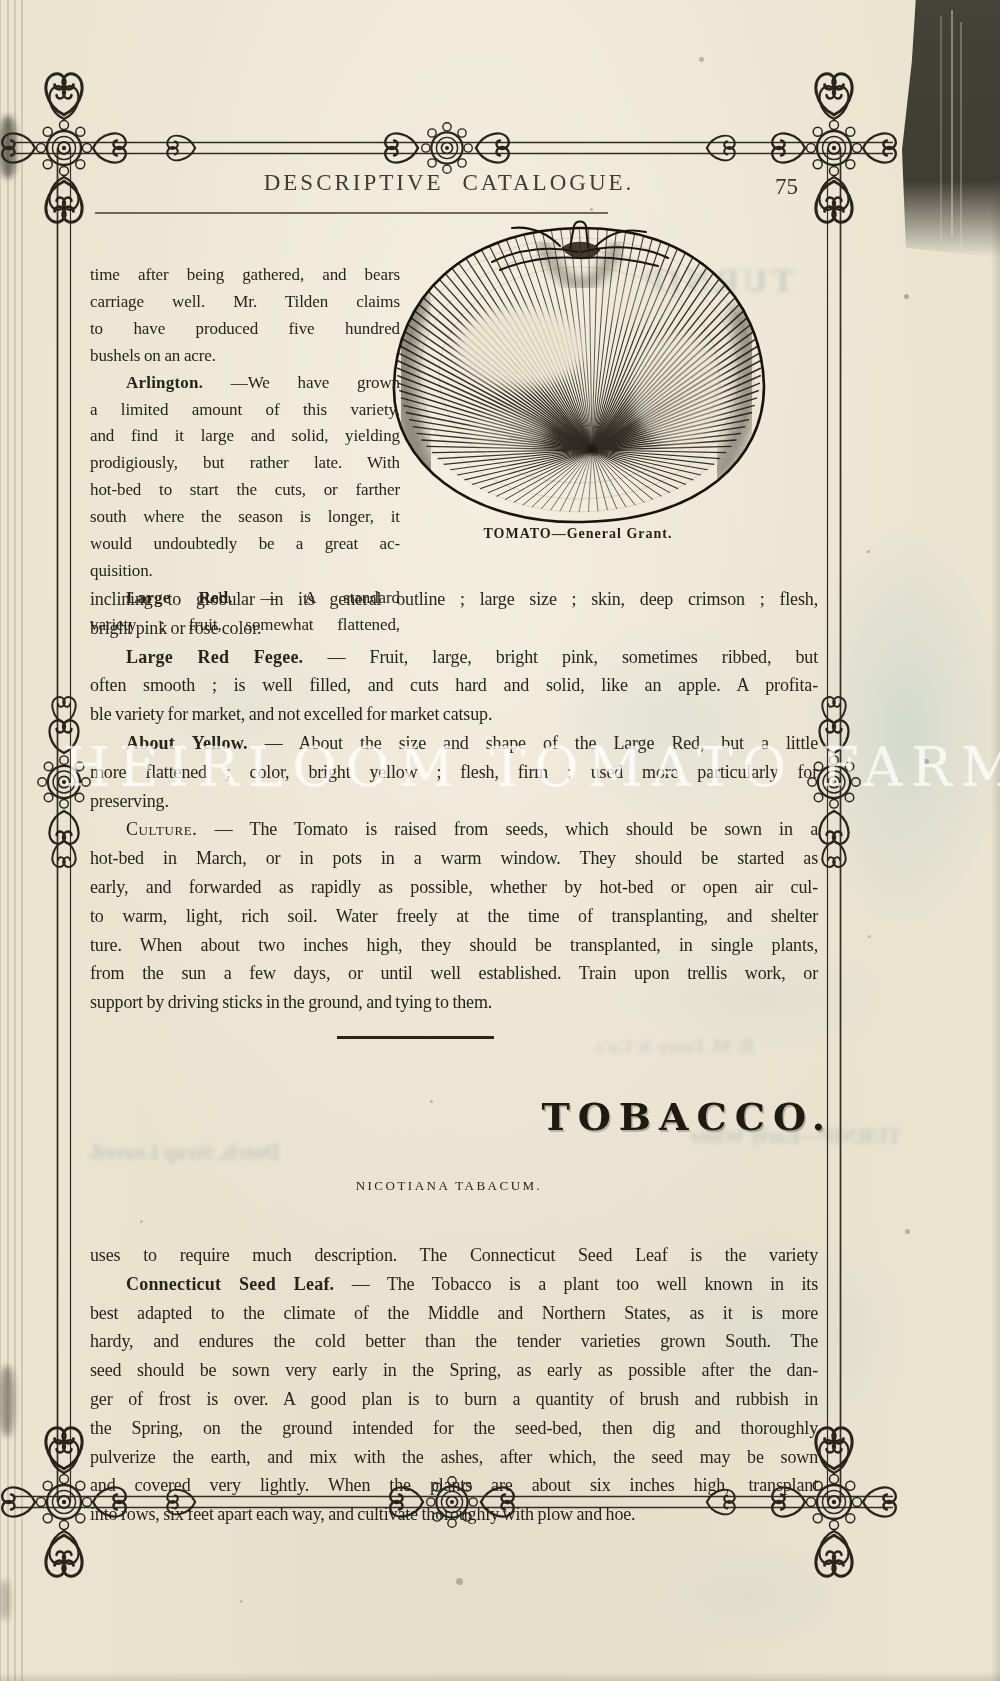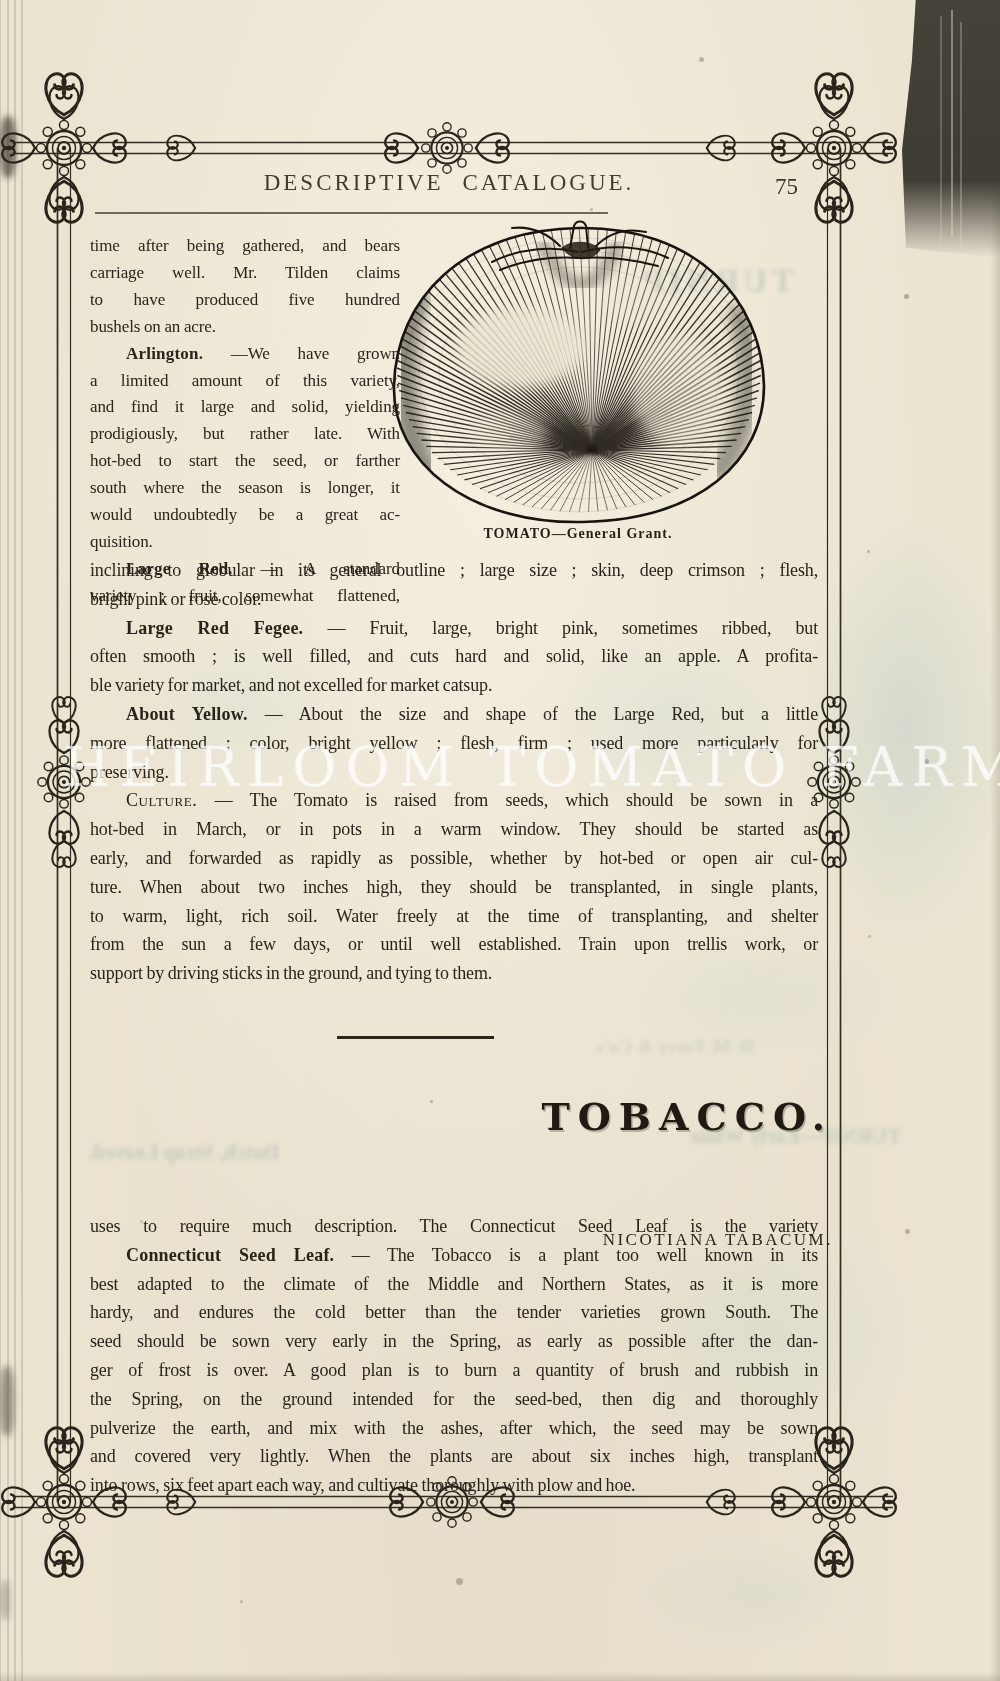--- a/index.html
+++ b/index.html
@@ -40,36 +40,36 @@
       868px 935px 0 rgba(70,60,45,.25), 140px 1220px 0 rgba(70,60,45,.25),
       925px 760px 0 1px rgba(70,60,45,.3), 458px 1580px 0 2px rgba(90,80,60,.35),
       700px 58px 0 1px rgba(70,60,45,.3), 240px 1600px 0 rgba(70,60,45,.25),
       590px 208px 0 rgba(70,60,45,.3);}
   
   .frame-svg{left:0;top:0;z-index:2;pointer-events:none;}
   
   .h-title{left:65px;top:170px;width:768px;text-align:center;font-size:23px;letter-spacing:3px;word-spacing:10px;color:#423b30;z-index:3;}
   .h-num{left:775px;top:174px;font-size:23px;color:#3c362c;z-index:3;}
   .h-rule{left:95px;top:212px;width:513px;height:2px;background:rgba(70,60,45,.75);z-index:3;}
-  .textblock{z-index:3;}
+  .textblock{z-index:3;margin-top:29px;}
   .leftcol{left:90px;top:233px;width:310px;font-size:17px;letter-spacing:-.1px;word-spacing:-.5px;}
   .leftcol .tline{line-height:26.9px;}
   .mainblock{left:90px;top:556px;width:728px;font-size:18px;letter-spacing:-.15px;word-spacing:-.8px;}
   .tobblock{left:90px;top:1212px;width:728px;font-size:18px;letter-spacing:-.15px;word-spacing:-.8px;}
   .mainblock .tline,.tobblock .tline{line-height:28.8px;}
   .tline{text-align:justify;text-align-last:justify;white-space:normal;}
   .tline.left{text-align:center;text-align-last:left;}
   .tline.ind{text-indent:36px;}
   .tline b{font-weight:700;letter-spacing:.2px;}
   .tline .sc{font-variant:small-caps;letter-spacing:.6px;}
   .caption{left:392px;top:526px;width:372px;text-align:center;font-weight:bold;font-size:14px;letter-spacing:1px;color:#241e14;z-index:3;}
   .divider{left:337px;top:1036px;width:157px;height:2.5px;background:#2c2619;z-index:3;}
   .tob-title{left:65px;top:1094px;width:768px;text-align:right;font-family:"DejaVu Serif",serif;font-weight:bold;
     font-size:38px;letter-spacing:8px;color:#1f1a12;text-shadow:1.5px 1.5px 0 rgba(40,32,20,.25);z-index:3;}
-  .tob-sub{left:65px;top:1230px;width:768px;text-align:right;font-size:17px;letter-spacing:2.5px;color:#2b251b;z-index:3;}
+  .tob-sub{left:65px;top:1178px;width:768px;text-align:center;font-size:13px;letter-spacing:2.5px;color:#2b251b;z-index:3;}
   
   .watermark{left:0;top:736px;width:100%;text-align:center;font-family:"DejaVu Serif",serif;font-size:54px;
     letter-spacing:9px;color:rgba(255,255,255,.65);text-shadow:0 0 2px rgba(255,255,255,.35);
     white-space:nowrap;z-index:9;pointer-events:none;padding-left:44px;}
   .ghost{position:absolute;transform:scale(-1,1);filter:blur(2px);font-weight:bold;color:rgba(115,148,152,.28);z-index:1;white-space:nowrap;}
   .ghost1{left:640px;top:262px;font-size:34px;letter-spacing:4px;}
   .ghost2{left:690px;top:1124px;font-size:21px;}
   .ghost3{left:88px;top:1140px;font-size:21px;color:rgba(120,150,155,.3);}
   .ghost4{left:596px;top:1036px;font-size:19px;color:rgba(120,150,155,.22);}
 </style>
@@ -346,42 +346,42 @@
 
   <div class="abs textblock leftcol">
       <div class="tline">time after being gathered, and bears</div>
       <div class="tline">carriage well.  Mr. Tilden claims</div>
       <div class="tline">to  have  produced  five  hundred</div>
       <div class="tline left">bushels on an acre.</div>
       <div class="tline ind"><b>Arlington.</b> —We have grown</div>
       <div class="tline">a limited amount of this variety,</div>
       <div class="tline">and find it large and solid, yielding</div>
       <div class="tline">prodigiously, but rather late.  With</div>
-      <div class="tline">hot-bed to start the seed, or farther</div>
+      <div class="tline">hot-bed to start the cuts, or farther</div>
       <div class="tline">south where the season is longer, it</div>
       <div class="tline">would undoubtedly be a great ac-</div>
       <div class="tline left">quisition.</div>
       <div class="tline ind"><b>Large Red.</b> — A  standard</div>
       <div class="tline">variety ; fruit, somewhat flattened,</div>
     </div>
   <div class="abs caption">TOMATO—General Grant.</div>
   <div class="abs textblock mainblock">
       <div class="tline">inclining to globular in its general outline ; large size ; skin, deep crimson ; flesh,</div>
       <div class="tline left">bright pink or rose color.</div>
       <div class="tline ind"><b>Large Red Fegee.</b> — Fruit, large, bright pink, sometimes ribbed, but</div>
       <div class="tline">often smooth ; is well filled, and cuts hard and solid, like an apple.  A profita-</div>
       <div class="tline left">ble variety for market, and not excelled for market catsup.</div>
       <div class="tline ind"><b>About Yellow.</b> — About the size and shape of the Large Red, but a little</div>
       <div class="tline">more flattened ; color, bright yellow ; flesh, firm ; used more particularly for</div>
       <div class="tline left">preserving.</div>
       <div class="tline ind"><span class="sc">Culture.</span> — The Tomato is raised from seeds, which should be sown in a</div>
       <div class="tline">hot-bed in March, or in pots in a warm window.  They should be started as</div>
       <div class="tline">early, and forwarded as rapidly as possible, whether by hot-bed or open air cul-</div>
+      <div class="tline">to warm, light, rich soil.  Water freely at the time of transplanting, and shelter</div>
       <div class="tline">ture.  When about two inches high, they should be transplanted, in single plants,</div>
-      <div class="tline">to warm, light, rich soil.  Water freely at the time of transplanting, and shelter</div>
       <div class="tline">from the sun a few days, or until well established.  Train upon trellis work, or</div>
       <div class="tline left">support by driving sticks in the ground, and tying to them.</div>
     </div>
 
   <div class="abs divider"></div>
 
   <div class="abs tob-title">TOBACCO.</div>
   <div class="abs tob-sub">NICOTIANA TABACUM.</div>
   <div class="abs textblock tobblock">
       <div class="tline">uses to require much description.  The Connecticut Seed Leaf is the variety</div>

